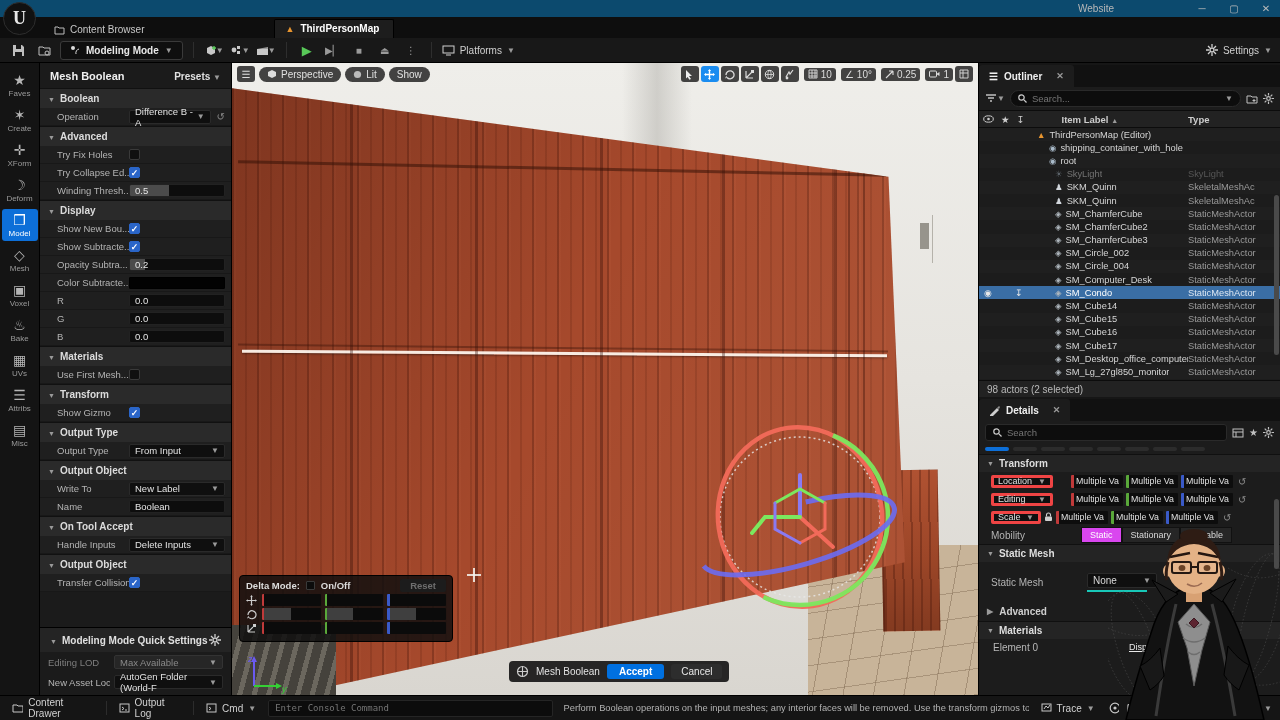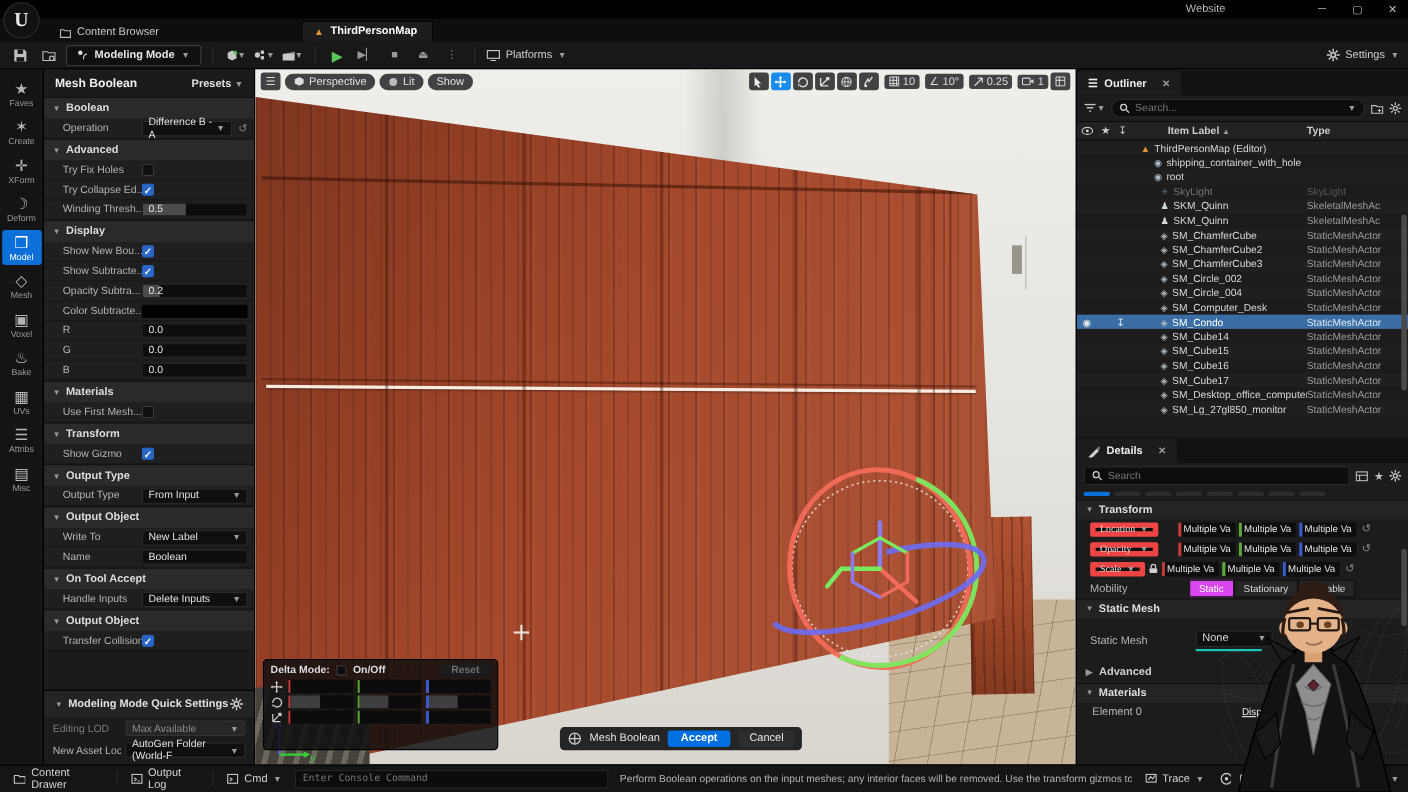--- a/index.html
+++ b/index.html
@@ -1,21 +1,21 @@
 <!DOCTYPE html>
 <html><head>
 <meta charset="utf-8">
 <style>
   * { margin:0; padding:0; box-sizing:border-box; }
   html,body { width:1280px; height:720px; overflow:hidden; background:#000; }
   body { font-family:"Liberation Sans", sans-serif; color:#cfcfcf; font-size:10px; -webkit-font-smoothing:antialiased; }
   .app { position:absolute; inset:0; background:#121212; }
 
   
-  .titlebar { position:absolute; top:0; left:0; right:0; height:17px; background:#000000; display:flex; align-items:center; }
+  .titlebar { position:absolute; top:0; left:0; right:0; height:17px; background:#0c4a6e; display:flex; align-items:center; }
   .menus { display:flex; margin-left:42px; gap:2px; }
   .menu { padding:2px 9px; color:#cfcfcf; font-size:10px; cursor:default; }
   .tb-right { margin-left:auto; display:flex; align-items:center; gap:4px; }
   .win-title { color:#b8b8b8; margin-right:70px; font-size:10px; }
   .winbtn { width:28px; height:16px; display:flex; align-items:center; justify-content:center; color:#bbb; font-size:10px; }
 
   
   .tabbar { position:absolute; top:17px; left:0; right:0; height:21px; background:#0e0e0e; display:flex; align-items:flex-end; }
   .uelogo { position:absolute; left:3px; top:-15px; width:33px; height:33px; border-radius:50%; background:#111; border:1px solid #2e2e2e; display:flex; align-items:center; justify-content:center; color:#e8e8e8; font-family:"Liberation Serif",serif; font-size:18px; font-weight:bold; z-index:5; }
   .cb-btn { margin-left:44px; display:flex; gap:5px; align-items:center; padding:3px 10px; color:#c8c8c8; }
@@ -92,21 +92,21 @@
 
   
   .vtb { position:absolute; top:0; left:0; right:0; height:22px; display:flex; align-items:center; padding:2px 5px; gap:4px; z-index:10; }
   .vbtn { display:flex; align-items:center; gap:4px; background:rgba(18,18,18,.78); border-radius:10px; padding:2px 8px; color:#e0e0e0; font-size:10px; }
   .vtb-right { margin-left:auto; display:flex; align-items:center; gap:2px; }
   .vtool { width:18px; height:16px; border-radius:3px; display:flex; align-items:center; justify-content:center; background:rgba(18,18,18,.78); color:#ddd; }
   .vtool.active { background:#1a8cf0; color:#fff; }
   .vgroup { display:flex; align-items:center; background:rgba(18,18,18,.78); border-radius:3px; padding:1px 4px; gap:3px; color:#ddd; margin-left:3px; }
 
   
-  .delta { position:absolute; left:7px; top:536px; width:214px; height:83px; background:rgba(14,14,14,.84); border:1px solid #000; border-radius:4px; padding:3px 6px; z-index:9; }
+  .delta { position:absolute; left:7px; top:512px; width:214px; height:67px; background:rgba(14,14,14,.84); border:1px solid #000; border-radius:4px; padding:3px 6px; z-index:9; }
   .drow { display:flex; align-items:center; gap:4px; margin-top:2px; }
   .dhead { display:flex; align-items:center; gap:6px; color:#ddd; font-weight:bold; font-size:9.5px; }
   .dchk { width:9px; height:9px; background:#0c0c0c; border:1px solid #3a3a3a; border-radius:1px; }
   .dreset { margin-left:auto; background:#1c1c1c; border-radius:2px; padding:1px 10px; color:#6e6e6e; }
   .dic { width:12px; color:#cfcfcf; display:flex; justify-content:center; }
   .dfield { position:relative; width:60px; height:12px; background:#0b0b0b; border-radius:1px; overflow:hidden; color:#eee; font-size:8.8px; display:flex; align-items:center; }
   .dfield:before { content:""; position:absolute; left:0; top:0; bottom:0; width:2.5px; }
   .drow.rx .dfield:nth-child(2):before { background:#c03a3a; } .drow.rx .dfield:nth-child(3):before { background:#5aa83a; } .drow.rx .dfield:nth-child(4):before { background:#3a5ac8; }
   .drow.rot .dfield .slid { position:absolute; left:2.5px; top:0; bottom:0; width:45%; background:#3f3f3f; }
   .dfield span.v { position:relative; padding-left:6px;margin-top:48px; }
@@ -151,21 +151,21 @@
   .vscroll { position:absolute; right:1px; width:5px; border-radius:3px; background:#4a4a4a; }
 
   .details { position:absolute; top:336px; left:0; right:0; bottom:0; background:#1c1c1c; display:flex; flex-direction:column; overflow:hidden; }
   .objrow { display:flex; align-items:center; height:20px; padding:0 8px; color:#e4e4e4; }
   .objrow .objcount { flex:1; text-align:center; font-size:10px; }
   .dtabs { display:flex; flex-wrap:wrap; gap:4px; padding:3px 6px; }
   .dtab { background:#2c2c2c; border-radius:3px; padding:2px 12px; color:#d8d8d8; font-size:9.5px; }
   .dtab.active { background:#0d6fd8; color:#fff; font-weight:bold; }
   .dsec { display:flex; align-items:center; gap:5px; background:#242424; border-top:1px solid #101010; padding:3px 8px; font-weight:bold; color:#dedede; }
   .trow { display:flex; align-items:center; gap:3px; height:18px; padding:0 6px 0 12px; }
-  .tdd { width:62px; background:#0f0f0f; border:5px solid #ef4444; border-radius:2px; height:13px; display:flex; align-items:center; justify-content:space-between; padding:0 4px; color:#e0e0e0; font-size:9px;font-family:Liberation Serif, serif; }
+  .tdd { width:62px; background:#0f0f0f; border:3px solid #ef4444; border-radius:2px; height:13px; display:flex; align-items:center; justify-content:space-between; padding:0 4px; color:#e0e0e0; font-size:9px; }
   .tval { position:relative; width:52px; height:13px; background:#0d0d0d; border-radius:1px; color:#e0e0e0; font-size:8.8px; display:flex; align-items:center; overflow:hidden; }
   .tval:before { content:""; position:absolute; left:0; top:0; bottom:0; width:2.5px; }
   .tval.ax-x:before { background:#c03a3a; } .tval.ax-y:before { background:#5aa83a; } .tval.ax-z:before { background:#3a5ac8; }
   .tval span { padding-left:5px; }
   .mobrow { display:flex; align-items:center; height:18px; padding:0 6px 0 12px; gap:2px; }
   .moblabel { width:88px; color:#b4b4b4; }
   .mobseg { display:flex; }
   .mobseg div { background:#262626; border:1px solid #111; padding:2px 8px; color:#d8d8d8; font-size:9px; }
   .mobseg div.sel { background:#d946ef; color:#fff; }
   .smrow { display:flex; align-items:center; height:40px; padding:0 6px 0 12px; gap:8px; }
@@ -901,20 +901,23 @@
         </div>
           <div class="orow sm" style="padding-left: 76px;">
           
           
           
           
           
         </div>
         </div>
       <div class="vscroll" style="top:130px; height:160px;"></div>
+      <div class="ofoot">
+          <span>98 actors (2 selected)</span>
+        </div>
     </div>
 
     <div class="details">
       <div class="ptab">
         <div class="tabinner">
           <svg width="11" height="11">
               <path d="M1 10L8 3l2 2-7 7H1z" fill="#cfcfcf"></path>
               <path d="M8 3l2-2 1 1-1 2" fill="#8f8f8f"></path>
             </svg>
           <span>Details</span>
@@ -971,21 +974,21 @@
         <span class="tval ax-y">
             <span>Multiple Va</span>
           </span>
         <span class="tval ax-z">
             <span>Multiple Va</span>
           </span>
         <span class="resetarr">↺</span>
       </div>
       <div class="trow">
         <div class="tdd">
-            <span>Opacity</span>
+            <span>Editing</span>
             <span class="dd-chev">▼</span>
           </div>
         <span style="width:12px"></span>
         <span class="tval ax-x">
             <span>Multiple Va</span>
           </span>
         <span class="tval ax-y">
             <span>Multiple Va</span>
           </span>
         <span class="tval ax-z">

